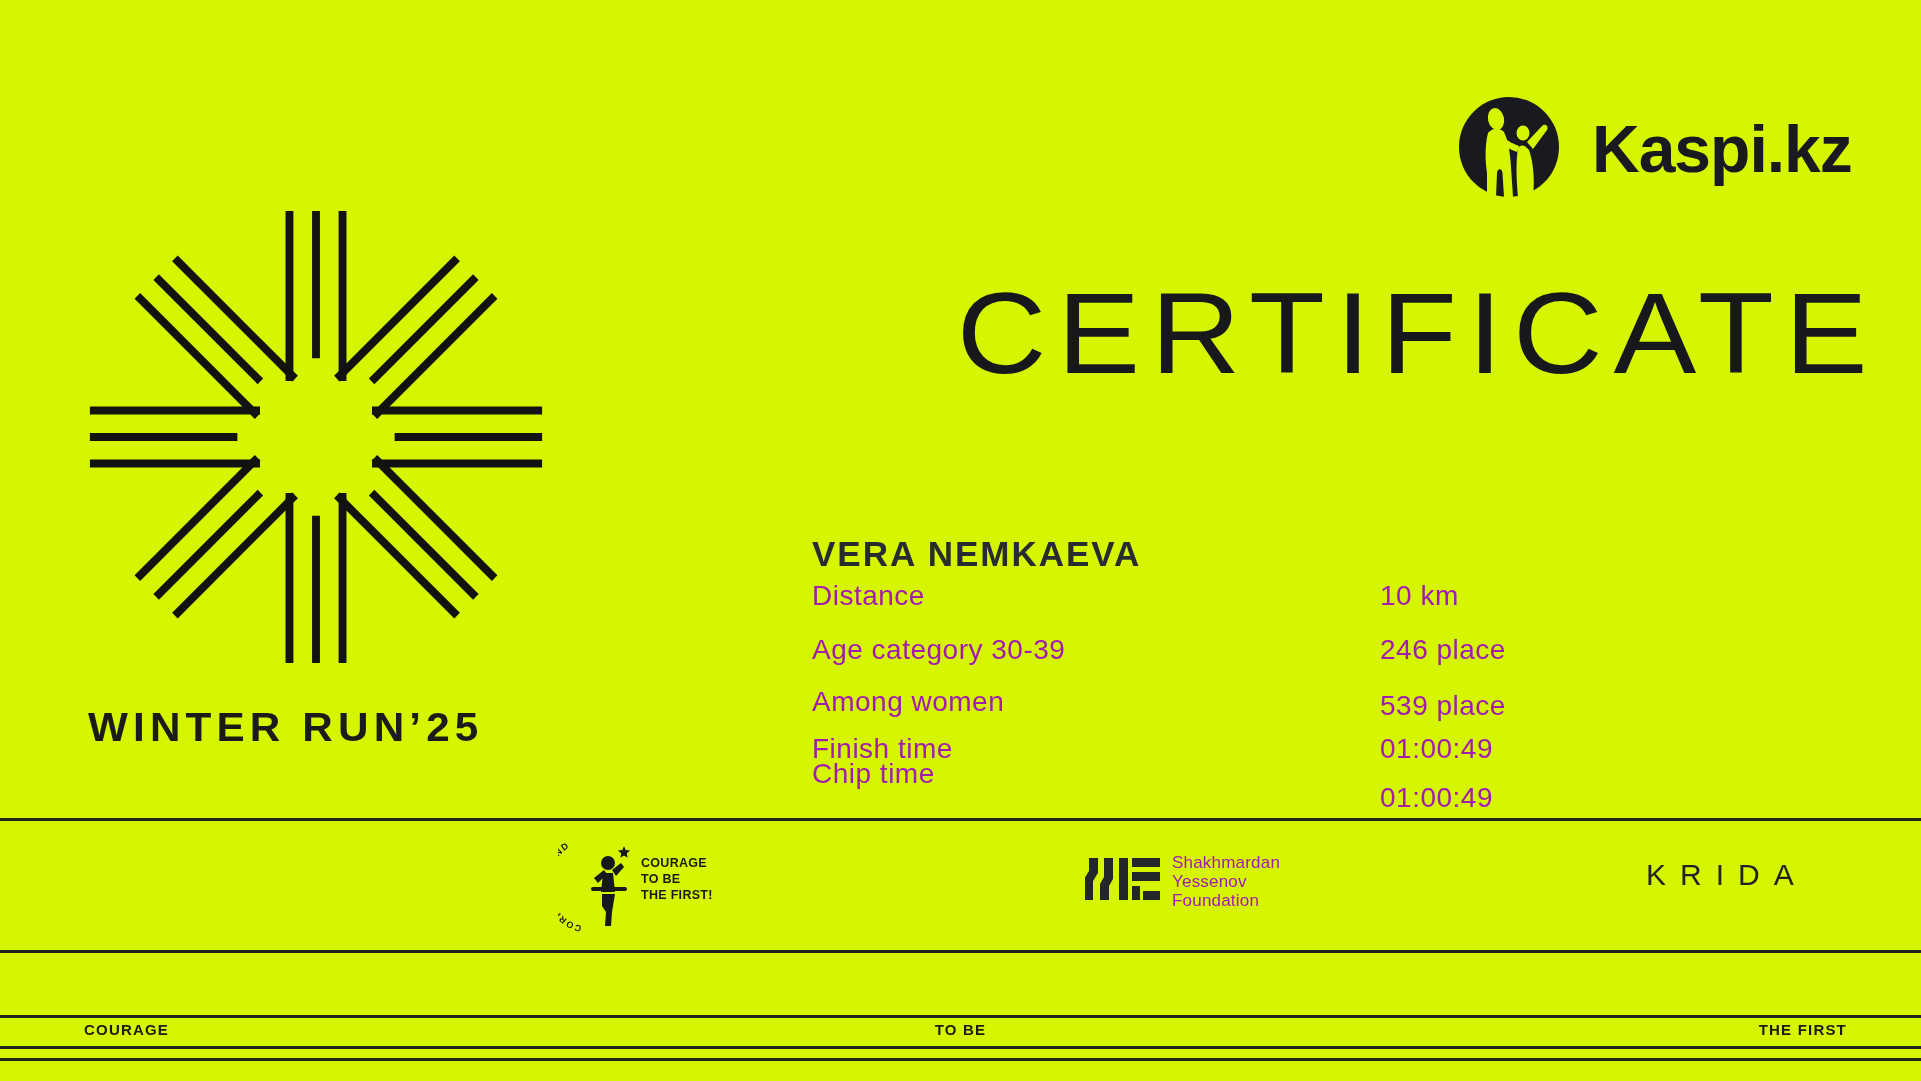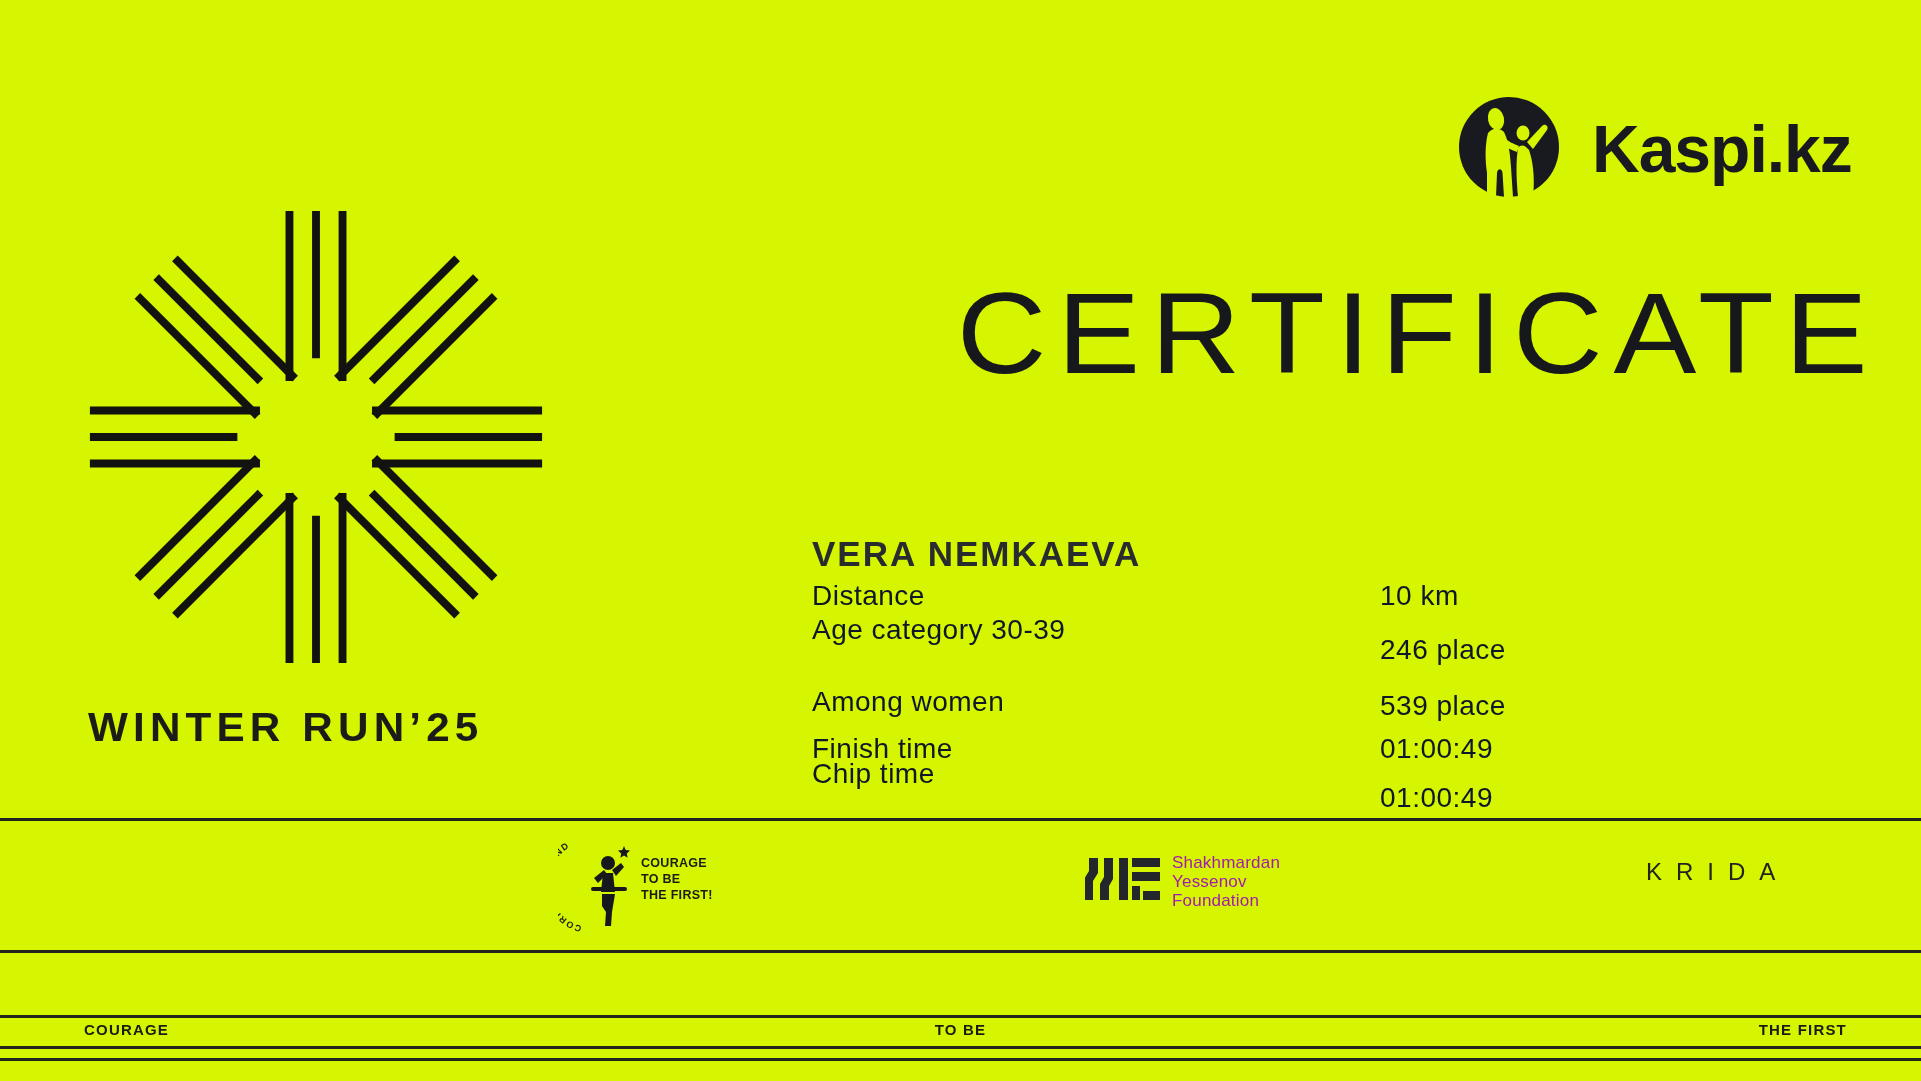--- a/index.html
+++ b/index.html
@@ -14,38 +14,38 @@
   .kaspi-word{left:1592px;top:116px;font-size:66px;font-weight:bold;letter-spacing:-1px;color:#191A20;line-height:1;}
 
   
   .title{
     right:43px;top:276px;font-size:115px;line-height:1;letter-spacing:10px;
     transform:scaleX(1.08);transform-origin:100% 50%;color:#17181C;white-space:nowrap;
   }
 
   
   .pname{left:812px;top:490px;font-size:35px;font-weight:bold;letter-spacing:2px;color:#282C2E;line-height:40px;margin-top:44px;}
-  .row-label,.row-value{font-size:28px;line-height:36px;color:#0f172a;letter-spacing:0.5px;white-space:nowrap;}
+  .row-label,.row-value{font-size:28px;line-height:36px;color:#a21caf;letter-spacing:0.5px;white-space:nowrap;}
   .row-label{left:812px;}
   .row-value{left:1380px;text-align:right;}
 
   
   .winter{
     left:88px;top:707px;font-size:41px;font-weight:bold;letter-spacing:5px;line-height:1;
     transform:scaleX(1.03);transform-origin:0 50%;color:#1B1C18;white-space:nowrap;
   }
 
   
   .rule{left:0;width:1921px;height:3px;background:#22231C;}
 
   
   .asu{left:83px;top:840px;font-size:74px;font-weight:bold;line-height:1;letter-spacing:-1px;color:#141519;}
   .cf-lines{left:641px;top:855px;font-size:12.5px;line-height:16px;letter-spacing:0.3px;color:#1B1C18;font-weight:bold;white-space:nowrap;}
   .yf-lines{left:1172px;top:853px;font-size:17px;line-height:19px;color:#a21caf;letter-spacing:0.2px;}
-  .krida{left:1646px;top:860px;font-size:24px;letter-spacing:14px;color:#22231F;line-height:1;white-space:nowrap;}
+  .krida{left:1646px;top:860px;font-size:30px;letter-spacing:14px;color:#22231F;line-height:1;white-space:nowrap;}
 
   
   .foot{top:1021px;font-size:15px;letter-spacing:1.2px;color:#1B1C16;line-height:18px;font-weight:bold;}
   .foot.left{left:84px;}
   .foot.center{left:50%;transform:translateX(-50%);}
   .foot.right{right:74px;margin-left:8px;}
 </style>
 </head>
 <body>
 
@@ -109,21 +109,21 @@
         <line x1="27" y1="-230" x2="27" y2="-57"></line>
       </g>
     </g>
   </svg>
   <div class="abs winter">WINTER RUN’25</div>
 
   <div class="abs pname">VERA NEMKAEVA</div>
 
   <div class="abs row-label" style="top:578px">Distance</div>
   <div class="abs row-value" style="top:578px">10 km</div>
-  <div class="abs row-label" style="top:612px">Age category 30-39</div>
+  <div class="abs row-label" style="top:632px">Age category 30-39</div>
   <div class="abs row-value" style="top:632px">246 place</div>
   <div class="abs row-label" style="top:684px">Among women</div>
   <div class="abs row-value" style="top:688px">539 place</div>
   <div class="abs row-label" style="top:731px">Finish time</div>
   <div class="abs row-value" style="top:731px">01:00:49</div>
   <div class="abs row-label" style="top:756px">Chip time</div>
   <div class="abs row-value" style="top:780px">01:00:49</div>
 
   <div class="abs rule" style="top:818px"></div>
   <div class="abs rule" style="top:950px"></div>

